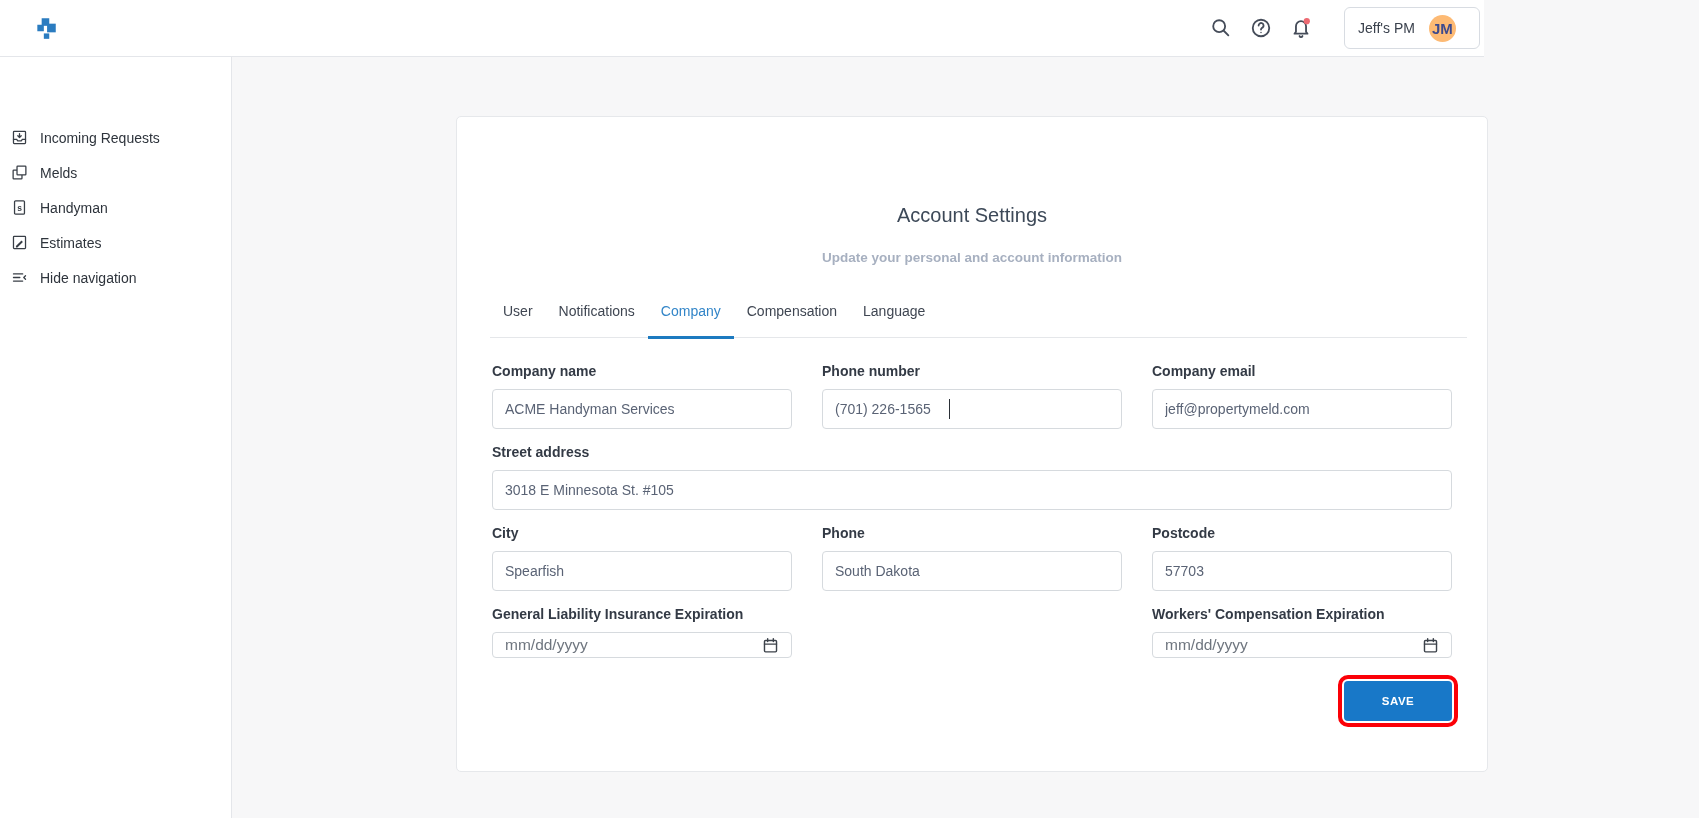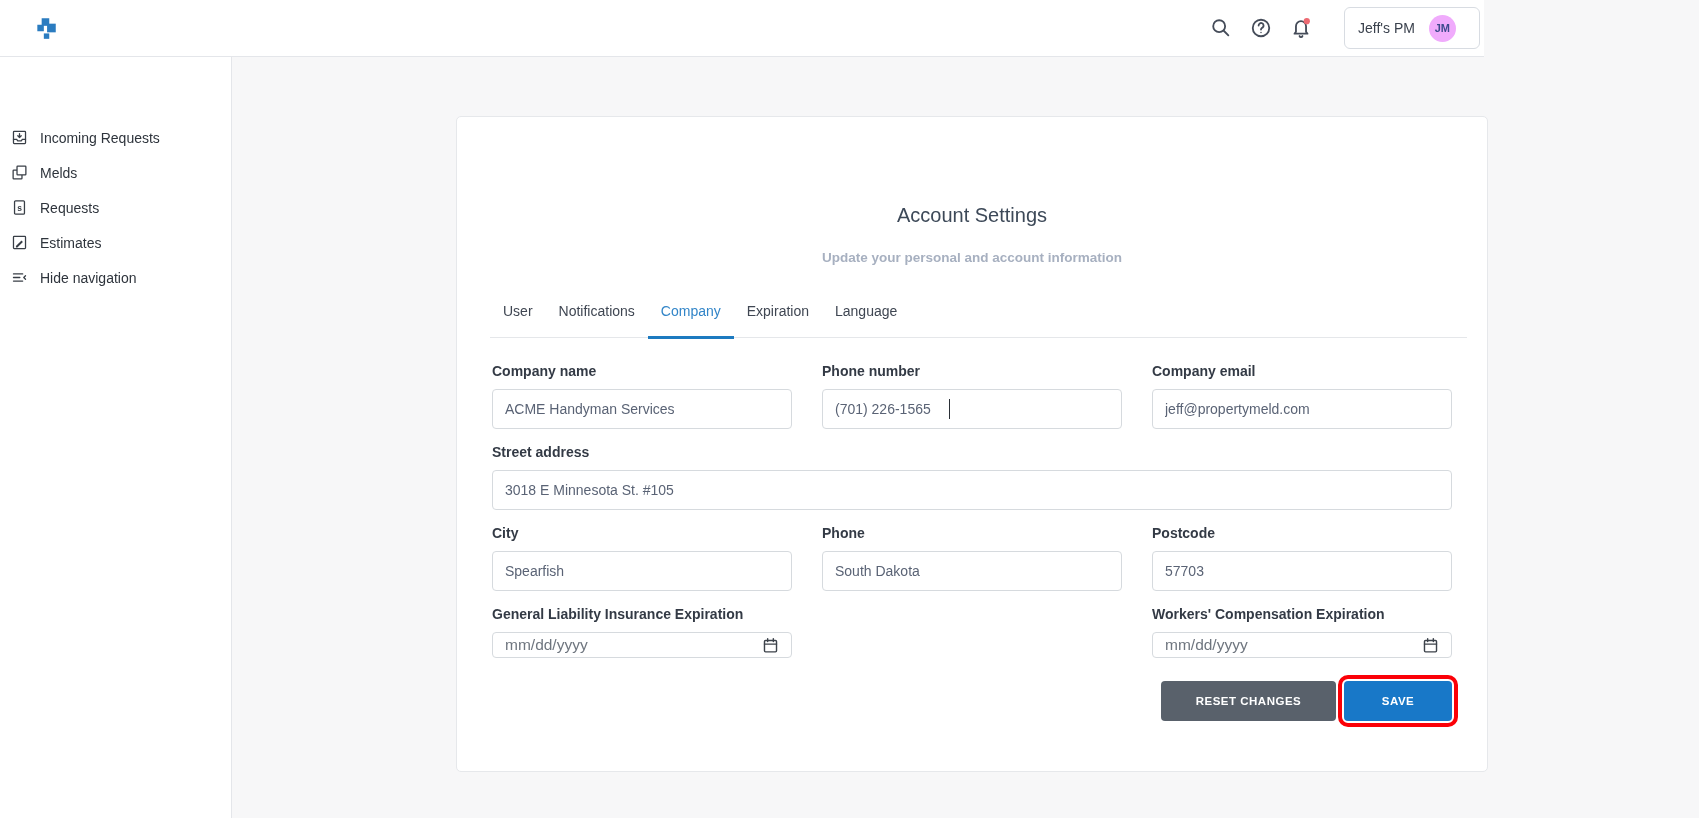--- a/index.html
+++ b/index.html
@@ -22,22 +22,22 @@
   .hicon { width: 22px; height: 22px; display: block; cursor: pointer; }
   .account-box {
     margin-left: 14px; height: 42px; min-width: 136px;
     border: 1px solid #d8dce2; border-radius: 6px;
     display: flex; align-items: center; gap: 14px;
     padding: 0 10px 0 13px; cursor: pointer; background: #fff;
   }
   .account-name { font-size: 14px; color: #3a414d; }
   .avatar {
     width: 27px; height: 27px; border-radius: 50%;
-    background: #f0abfc; color: #3d4a8d;
-    font-size: 11px; font-weight: 700;
+    background: #fdba74; color: #3d4a8d;
+    font-size: 15px; font-weight: 700;
     display: flex; align-items: center; justify-content: center;
   }
 
   
   .app { display: flex; margin-top: 57px; height: 761px; }
   .sidebar {
     width: 232px; background: #fff; border-right: 1px solid #e4e6ea;
     padding-top: 63px; flex-shrink: 0;
   }
   .nav-item {
@@ -160,21 +160,21 @@
         <rect x="8.5" y="3" width="12.5" height="12.5" rx="1"></rect>
         <path d="M15.5 15.5V20a1 1 0 0 1-1 1H4a1 1 0 0 1-1-1V9.5a1 1 0 0 1 1-1h4.5"></path>
       </svg>
       <span>Melds</span>
     </div>
     <div class="nav-item">
       <svg viewBox="0 0 24 24" fill="none" stroke="#383e46" stroke-width="1.8" stroke-linejoin="round">
         <rect x="5" y="2.5" width="14" height="19" rx="1.5"></rect>
         <text x="12" y="16.5" font-size="12" font-weight="bold" text-anchor="middle" fill="#383e46" stroke="none" font-family="Liberation Sans, sans-serif">s</text>
       </svg>
-      <span>Requests</span>
+      <span>Handyman</span>
     </div>
     <div class="nav-item">
       <svg viewBox="0 0 24 24" fill="none" stroke="#383e46" stroke-width="1.8" stroke-linejoin="round">
         <rect x="3.5" y="3.5" width="17" height="17" rx="1"></rect>
         <path d="M7 17 L14.8 9.2 l2 2 L9 19 L7 19 Z" fill="#383e46" stroke="none"></path>
       </svg>
       <span>Estimates</span>
     </div>
     <div class="nav-item">
       <svg viewBox="0 0 24 24" fill="none" stroke="#383e46" stroke-width="1.8" stroke-linecap="round" stroke-linejoin="round">
@@ -188,21 +188,21 @@
   <div class="main">
     <div class="card">
 
       <div class="card-title">Account Settings</div>
       <div class="card-subtitle">Update your personal and account information</div>
 
       <div class="tabs">
         <button class="tab">User</button>
         <button class="tab">Notifications</button>
         <button class="tab active">Company</button>
-        <button class="tab">Expiration</button>
+        <button class="tab">Compensation</button>
         <button class="tab">Language</button>
       </div>
 
       <div class="form">
 
         <div class="grid3">
           <div>
             <div class="field-label">Company name</div>
             <input class="text-input" type="text" value="ACME Handyman Services" style="">
           </div>
@@ -261,20 +261,19 @@
                 <rect x="3.5" y="5" width="17" height="16" rx="1.5"></rect>
                 <line x1="8" y1="2.5" x2="8" y2="6.5"></line>
                   <line x1="16" y1="2.5" x2="16" y2="6.5"></line>
                 <line x1="3.5" y1="10" x2="20.5" y2="10"></line>
               </svg>
             </div>
           </div>
         </div>
 
         <div class="actions">
-          <button class="btn btn-reset">RESET CHANGES</button>
           <button class="btn btn-save">SAVE</button>
         </div>
 
       </div>
     </div>
   </div>
 </div>
 
 </body></html>

